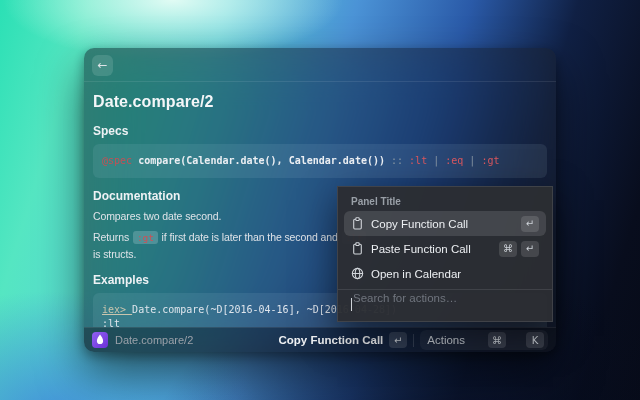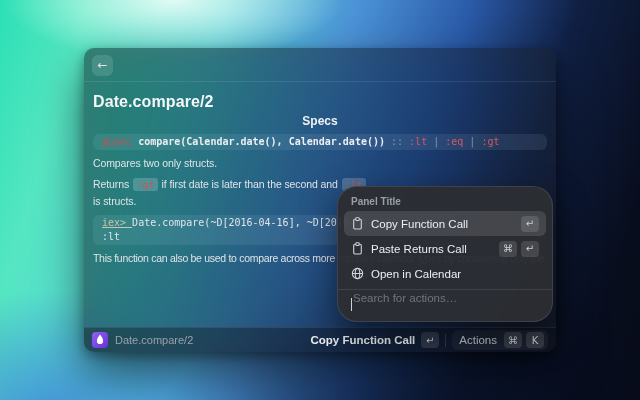--- a/index.html
+++ b/index.html
@@ -33,25 +33,25 @@
   .back-btn {
     width:21px; height:21px; border-radius:6px; background:rgba(255,255,255,0.12);
     color:#dfe3e7; font-size:12px; line-height:21px; text-align:center; cursor:default;
     font-family:"DejaVu Sans", sans-serif;
   }
 
   .content { flex:1 1 auto; padding:5px 9px 0; overflow:hidden; position:relative; }
 
   .title { font-size:16px; font-weight:bold; color:#f4f6f8; margin:6px 0 0; letter-spacing:0.1px; }
   .section { font-size:12px; font-weight:bold; color:#eef1f4; margin:11px 0 0; }
-  .section.first { margin-top:3px;text-align:center; }
+  .section.first { margin-top:13px; }
 
   .codeblock {
     margin-top:6px; background:rgba(190,215,235,0.10); border-radius:6px;
-    padding:1px 9px; font-family:"DejaVu Sans Mono", monospace; font-size:10px;
+    padding:10px 9px; font-family:"DejaVu Sans Mono", monospace; font-size:10px;
     line-height:14px; color:#dfe5ec; white-space:nowrap; overflow:hidden;
   }
   .tok-kw   { color:#c25055; }
   .tok-fn   { color:#eceff3; font-weight:bold; }
   .tok-pun  { color:#8a97a3; }
   .tok-atom { color:#d9575e; }
   .tok-iex  { color:#c9c5ae;text-decoration:underline; }
 
   .body-p { font-size:10.5px; color:#dfe3e8; margin:5px 0 0; line-height:16px; letter-spacing:-0.1px; }
   .inline-code {
@@ -75,30 +75,30 @@
   .sb-right { margin-left:auto; display:flex; align-items:center; gap:6px; }
   .sb-primary { font-size:11.5px; font-weight:bold; color:#f0f2f4; }
   .kbd {
     background:rgba(255,255,255,0.13); color:#cdd2d8; border-radius:4px;
     height:16px; min-width:18px; padding:0 3px; box-sizing:border-box;
     font-family:"DejaVu Sans", sans-serif; font-size:10px;
     display:inline-flex; align-items:center; justify-content:center;
   }
   .sb-div { width:1px; height:13px; background:rgba(255,255,255,0.14); }
   .actions-group {
-    display:flex; gap:4px; padding:2px 4px; border-radius:6px; align-items:center;
+    display:flex; gap:20px; padding:2px 4px; border-radius:6px; align-items:center;
     background:rgba(255,255,255,0.05); color:#c3c8cf; font-size:11.5px;
   }
   .actions-label { padding:0 3px; }
 
   
   .action-panel {
     position:absolute; left:337px; top:186px; width:216px; height:136px; z-index:5;
     box-sizing:border-box; background:rgba(43,45,51,0.97);
-    border:1px solid rgba(255,255,255,0.10); border-radius:20px;
+    border:1px solid rgba(255,255,255,0.10); border-radius:0;
     box-shadow:0 14px 34px rgba(0,0,0,0.50);
     display:flex; flex-direction:column; padding:6px 6px 0;
   }
   .panel-title { font-size:10px; color:#9aa0a8; padding:3px 7px 4px; font-weight:bold; }
   .action-row {
     height:25px; flex:0 0 25px; display:flex; align-items:center; gap:7px;
     padding:0 7px; border-radius:6px; color:#eceff2; font-size:11.5px; cursor:default;
   }
   .action-row.selected { background:rgba(255,255,255,0.12); }
   .row-icon { width:13px; height:13px; color:#d2d6db; flex:0 0 13px; display:flex; }
@@ -129,30 +129,32 @@
     </div>
 
     <div class="content">
       <div class="title">Date.compare/2</div>
 
       <div class="section first">Specs</div>
       <div class="codeblock">
         <span class="tok-kw">@spec</span><span> </span><span class="tok-fn">compare(Calendar.date(), Calendar.date())</span><span> </span><span class="tok-pun">::</span><span> </span><span class="tok-atom">:lt</span><span> </span><span class="tok-pun">|</span><span> </span><span class="tok-atom">:eq</span><span> </span><span class="tok-pun">|</span><span> </span><span class="tok-atom">:gt</span>
       </div>
 
-      <p class="body-p"><span>Compares two only structs.</span></p>
+      <div class="section">Documentation</div>
+      <p class="body-p"><span>Compares two date second.</span></p>
       <p class="body-p">
         <span>Returns</span>
         <span class="inline-code">:gt</span>
         <span>if first date is later than the second and</span>
         <span class="inline-code">:lt</span>
         <br>
         <span>is structs.</span>
       </p>
 
+      <div class="section">Examples</div>
       <div class="codeblock">
         <div><span class="tok-iex">iex&gt; </span><span>Date.compare(~D[2016-04-16], ~D[2016-04-28])</span></div>
         <div><span>:lt</span></div>
       </div>
 
       <p class="body-p note">This function can also be used to compare across more complex calendar types by considering only the</p>
     </div>
 
     <div class="statusbar">
       <div class="app-icon">
@@ -190,21 +192,21 @@
       </span>
     </div>
 
     <div class="action-row">
       <span class="row-icon">
         <svg viewBox="0 0 24 24" fill="none" stroke="currentColor" stroke-width="2" stroke-linecap="round" stroke-linejoin="round">
           <rect x="5" y="4" width="14" height="18" rx="2"></rect>
             <rect x="9" y="1.5" width="6" height="5" rx="1.2" fill="rgba(43,45,51,1)"></rect>
         </svg>
       </span>
-      <span>Paste Returns Call</span>
+      <span>Paste Function Call</span>
       <span class="row-keys">
         <span class="kbd">⌘</span>
         <span class="kbd">↵</span>
       </span>
     </div>
 
     <div class="action-row">
       <span class="row-icon">
         <svg viewBox="0 0 24 24" fill="none" stroke="currentColor" stroke-width="2" stroke-linecap="round">
           <circle cx="12" cy="12" r="9.5"></circle>

